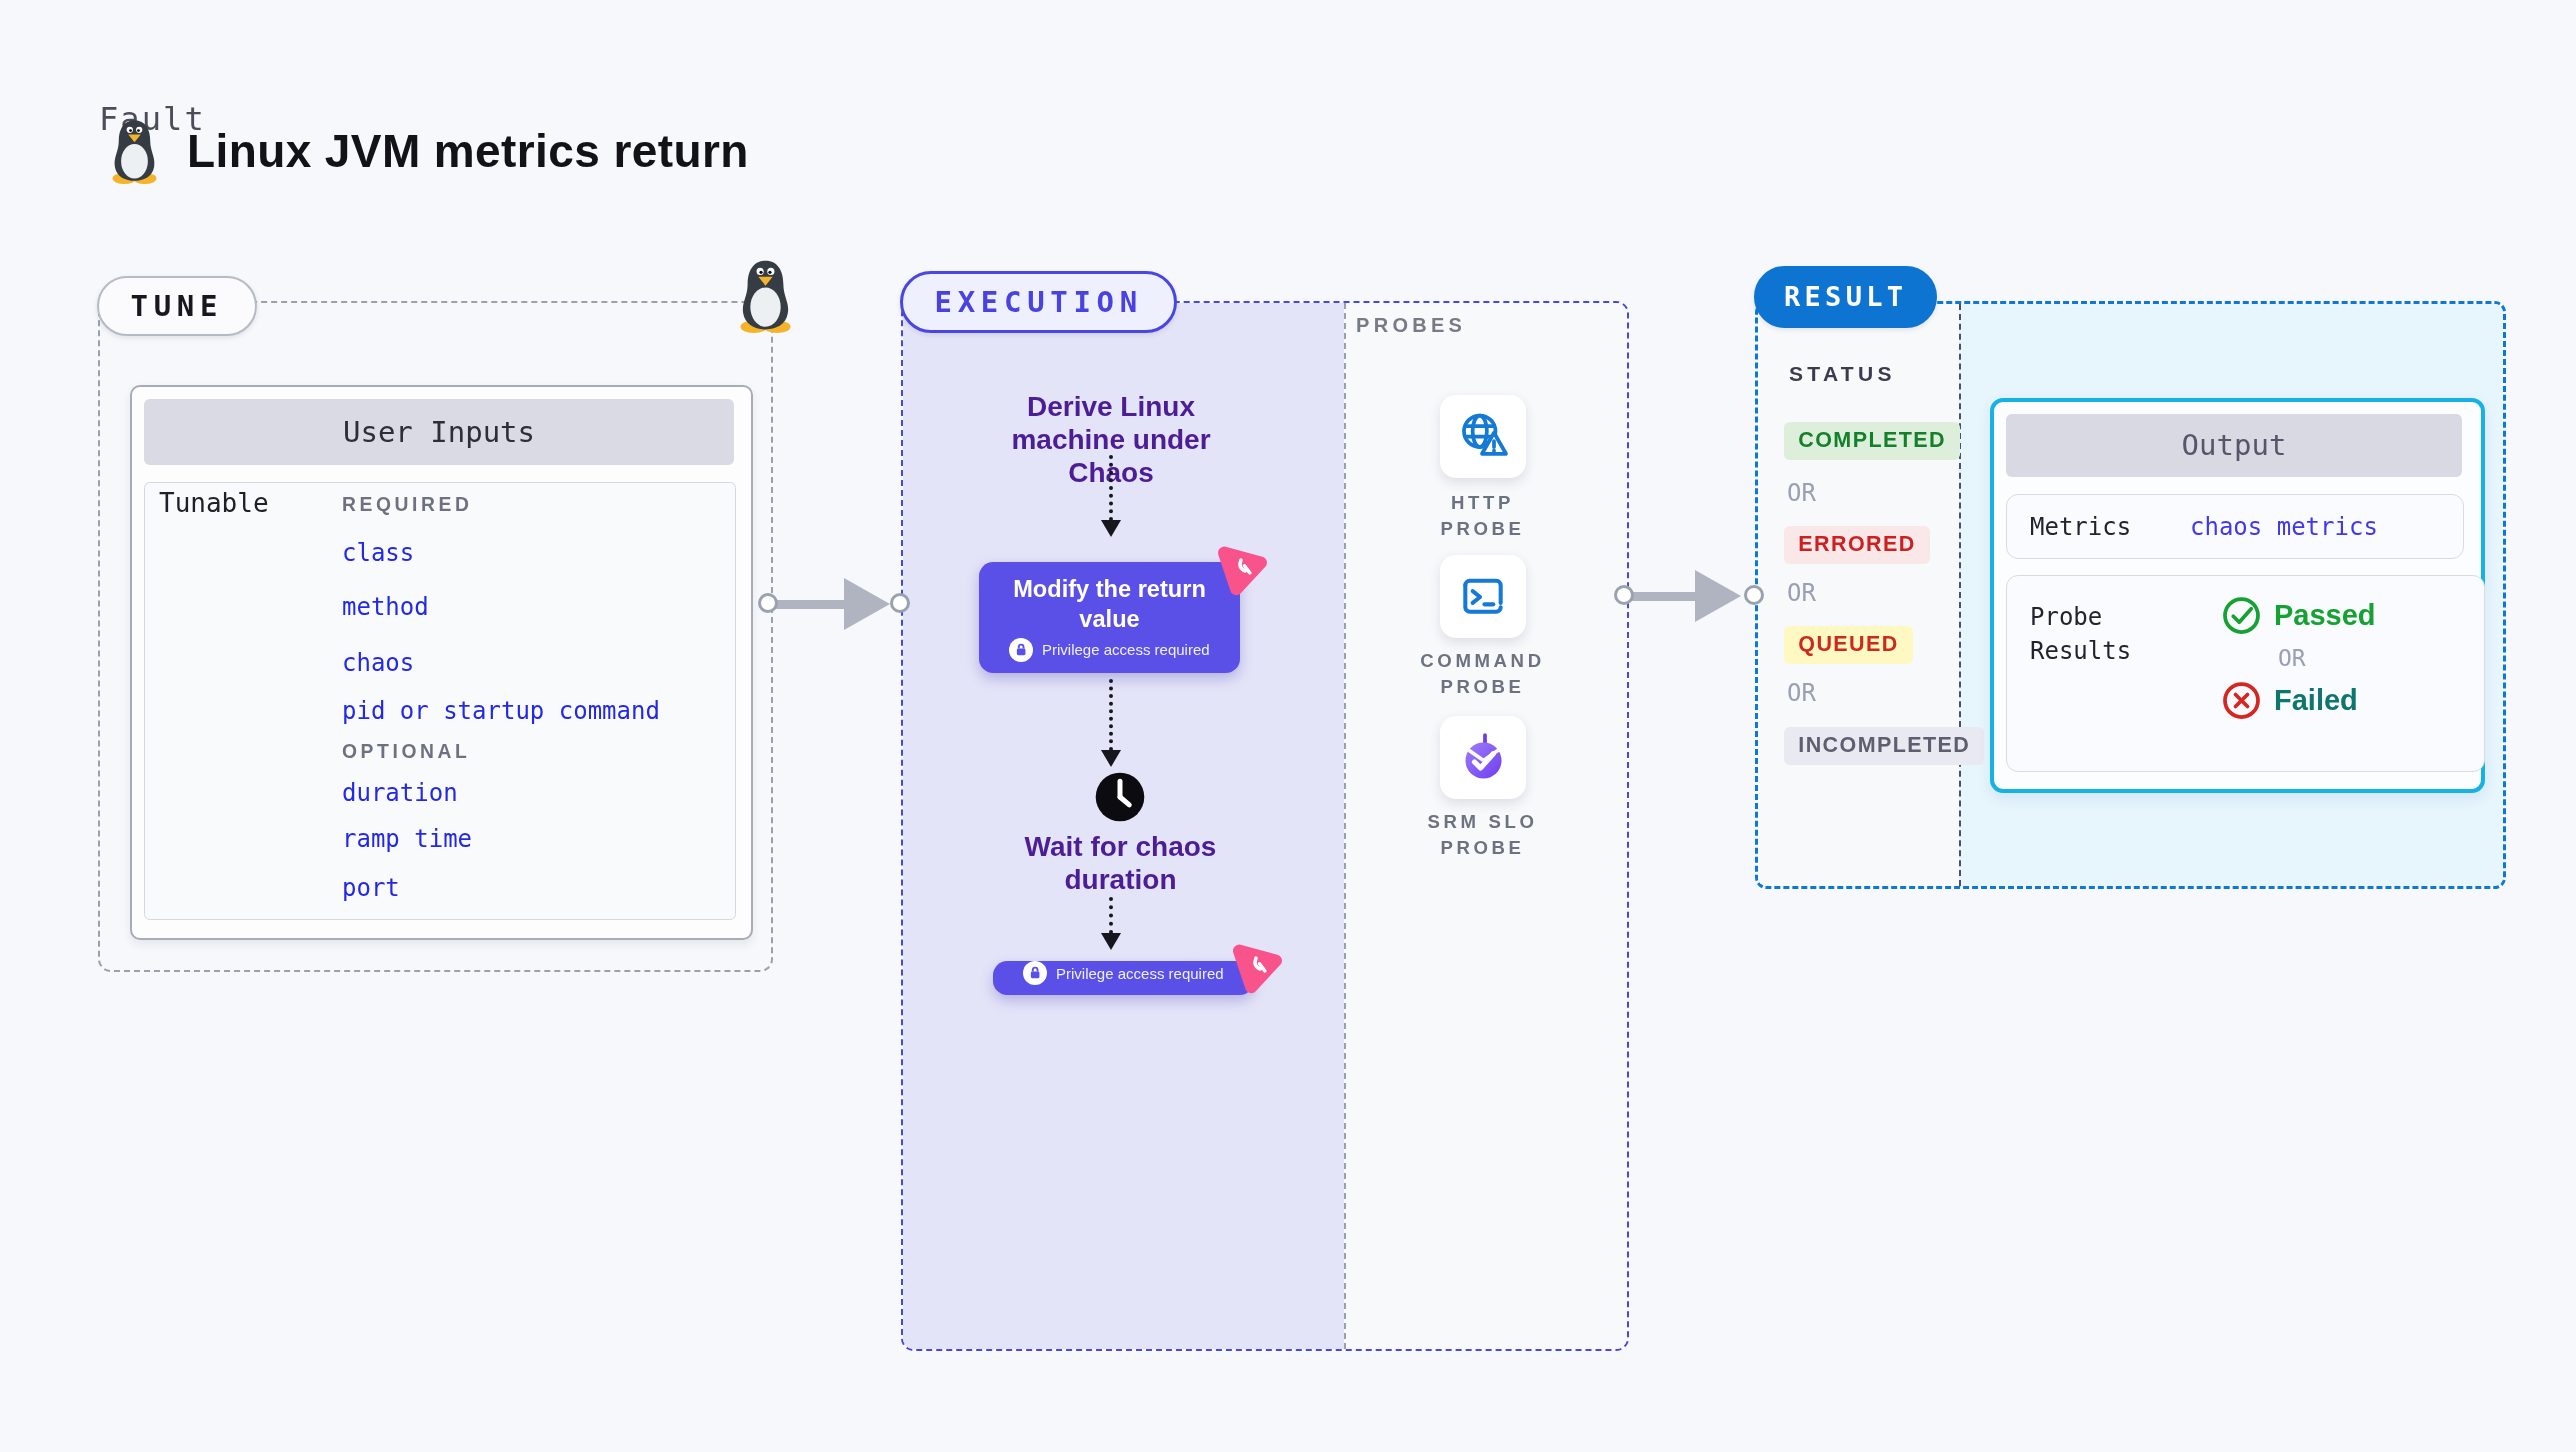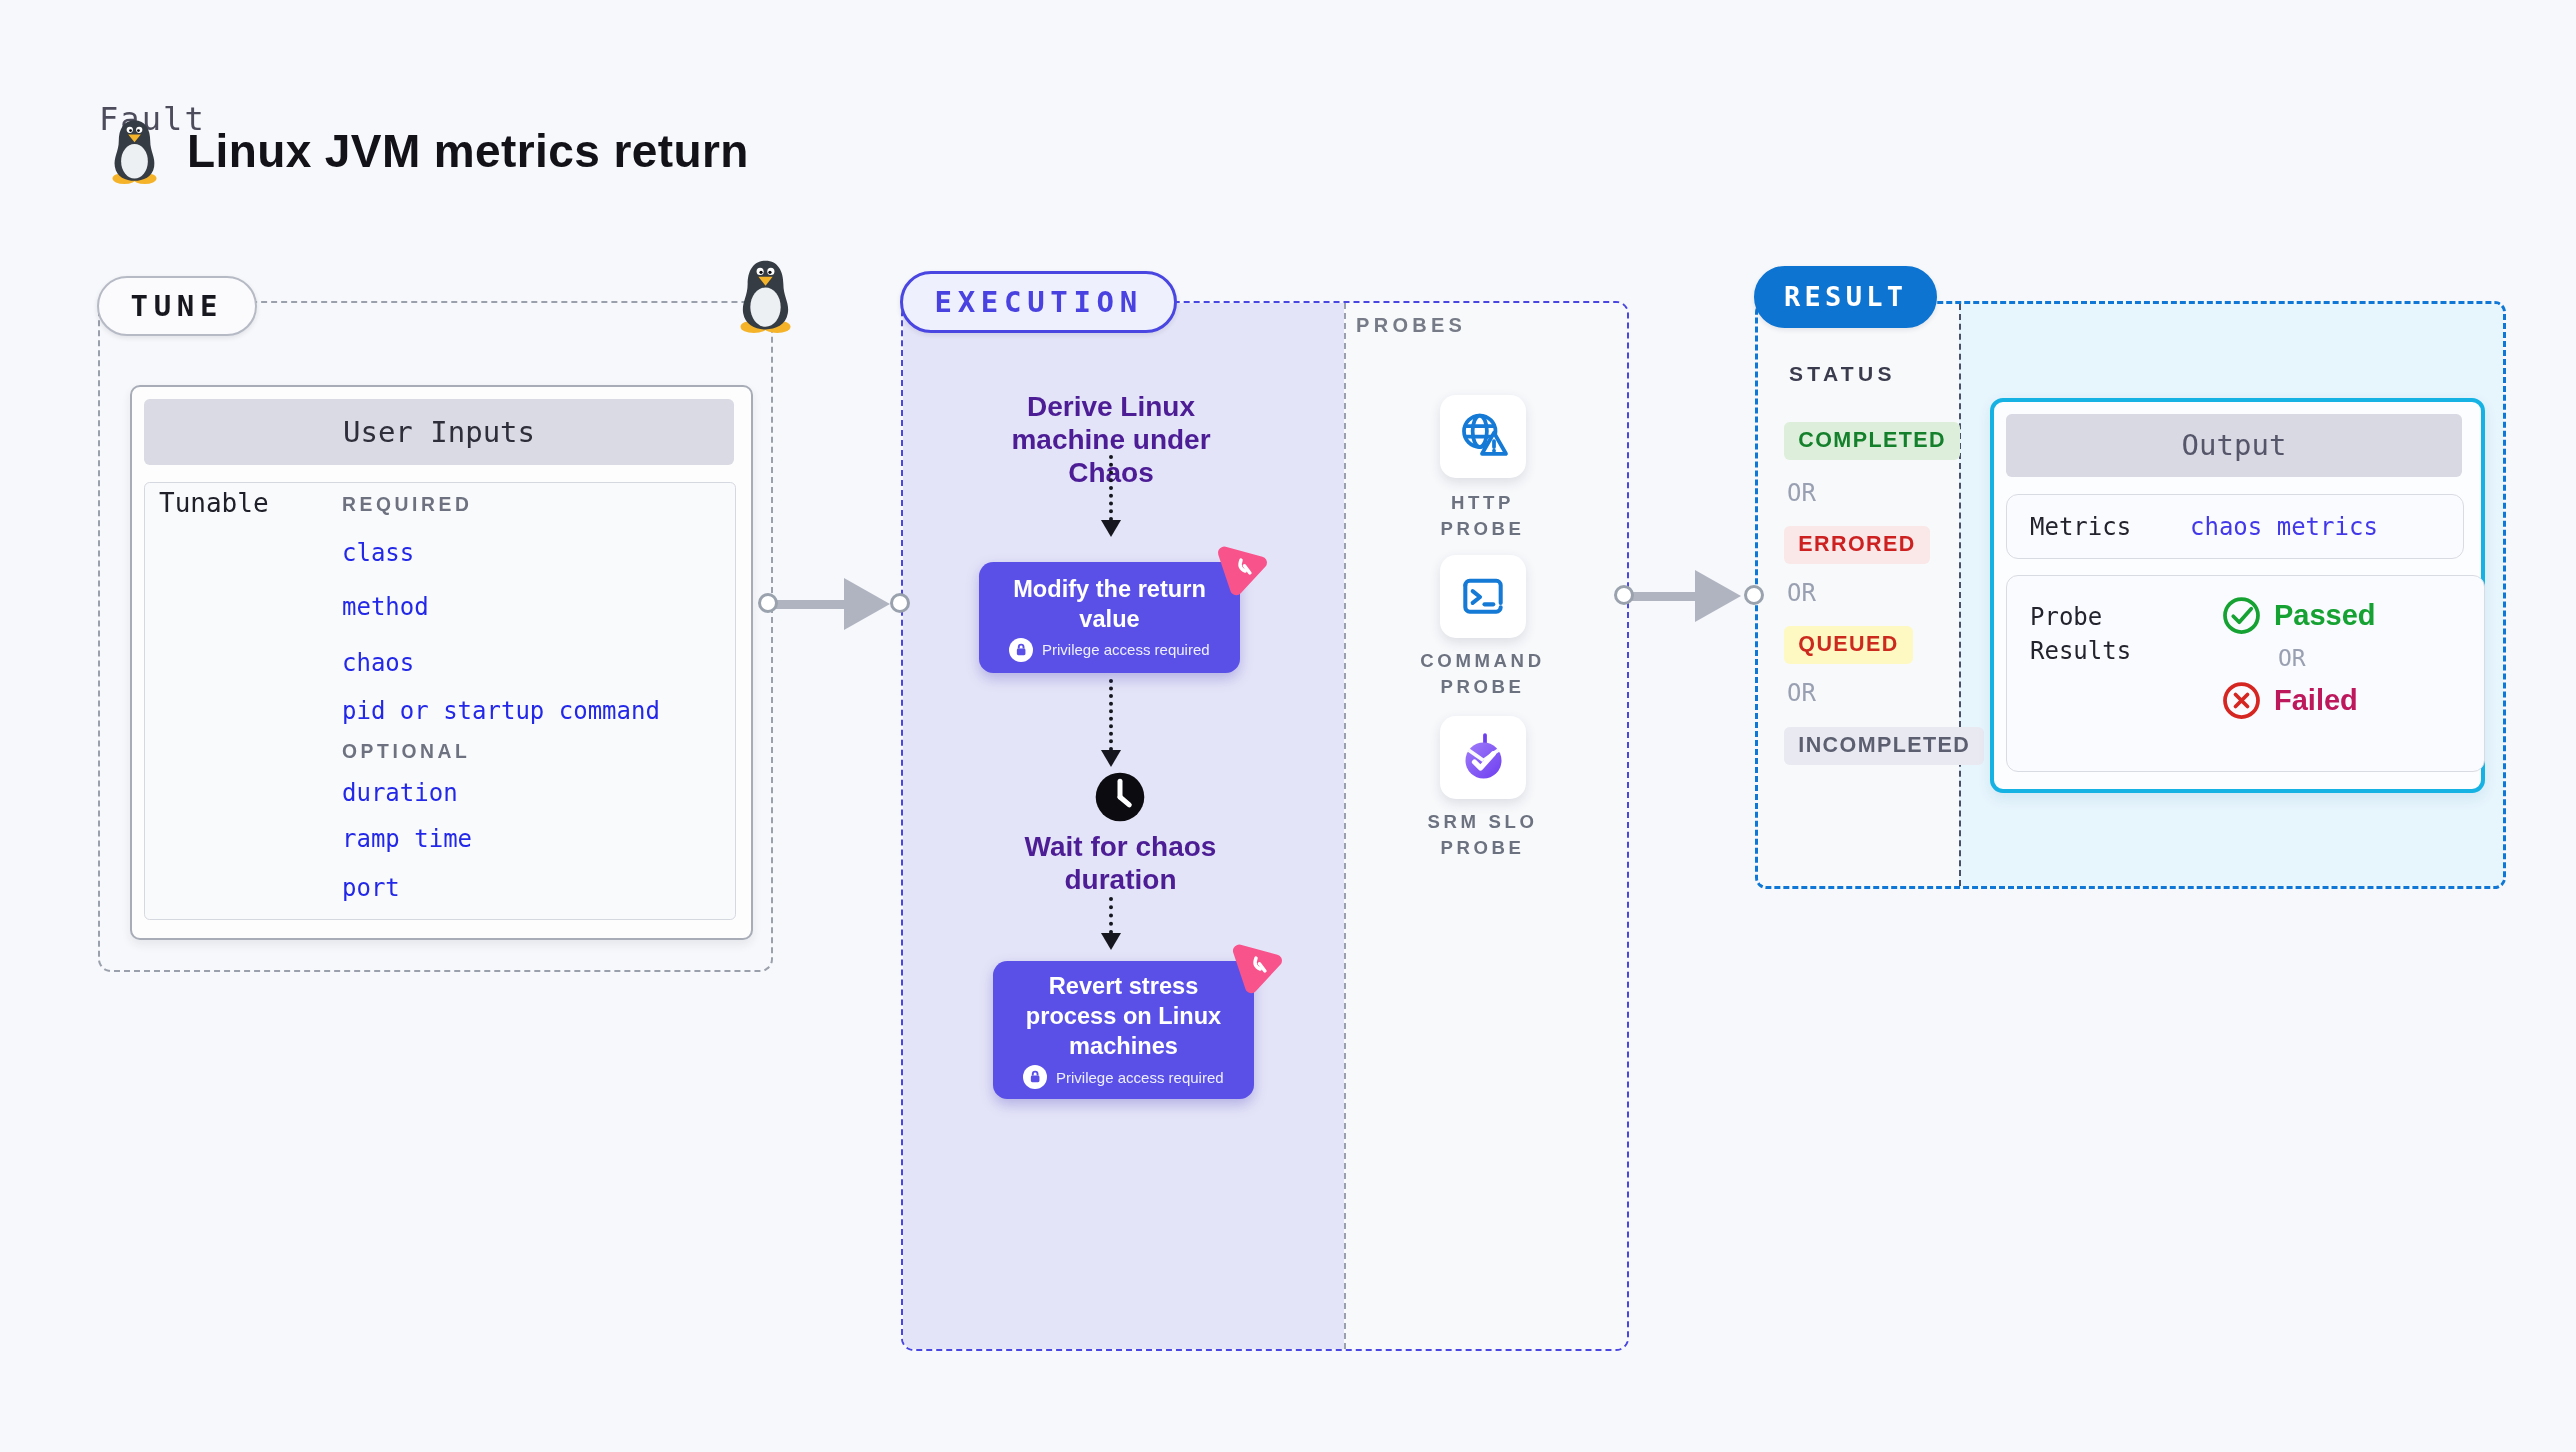--- a/index.html
+++ b/index.html
@@ -80,21 +80,21 @@
                border-radius:13px;z-index:3;box-shadow:0 5.7px 13px rgba(30,120,160,.10);}
   .out-header{left:2006px;top:414px;width:456px;height:63px;line-height:63px;background:#d9d9e4;border-radius:5.7px;
               text-align:center;font-size:29px;color:#56566a;z-index:4;}
   .out-row{background:#fafbfe;border:1.4px solid #d9dbe3;border-radius:12px;z-index:4;}
   .row-metrics{left:2006px;top:494px;width:456px;height:63px;display:flex;align-items:center;}
   .row-probe{left:2006px;top:575px;width:456px;height:195px;padding-left:21px;}
   .out-lbl{font-size:24px;color:#23232e;}
   .metrics-val{font-size:24px;color:#4238ea;position:absolute;left:183px;cursor:pointer;}
   .pr-line{display:flex;align-items:center;gap:13px;}
   .pr-text-pass{font-size:29px;font-weight:700;color:#16a233;}
-  .pr-text-fail{font-size:29px;font-weight:700;color:#be185d;}
+  .pr-text-fail{font-size:29px;font-weight:700;color:#0f766e;}
   .pr-or{font-size:23px;color:#99a0b2;margin:10px 0 10px 56px;}
 </style>
 </head>
 <body>
 
 <div id="canvas">
 
   <svg width="0" height="0" style="position:absolute">
     <defs>
       <symbol id="tux" viewBox="0 0 70 84">
@@ -186,21 +186,20 @@
       <circle cx="35" cy="35" r="34" fill="#0b0b10"></circle>
       <line x1="35" y1="35" x2="35" y2="13" stroke="#fff" stroke-width="7" stroke-linecap="round"></line>
       <line x1="35" y1="35" x2="48" y2="46" stroke="#fff" stroke-width="7" stroke-linecap="round"></line>
     </svg>
   </div>
   <div class="abs step-text" style="left:1013px;top:830px;width:215px">Wait for chaos duration</div>
 
   <div class="abs varrow" style="left:1109px;top:897px;height:37px"></div>
 
   <div class="abs chaos-btn" style="left:993px;top:961px">
-    <div class="bt" style="padding-top:10px">Revert stress process on Linux machines</div>
     <div class="badge-row" style="padding-bottom:10px">
       <span class="lock-circ">
         <svg width="14.3" height="15.8" viewBox="0 0 30 32">
             <rect x="6" y="13" width="18" height="14" rx="3" fill="#5a50e8"></rect>
             <path d="M10 13 v-3 a5 5 0 0 1 10 0 v3" stroke="#5a50e8" stroke-width="4" fill="none"></path>
           </svg>
       </span>
       <span class="bl">Privilege access required</span>
     </div>
   </div>

